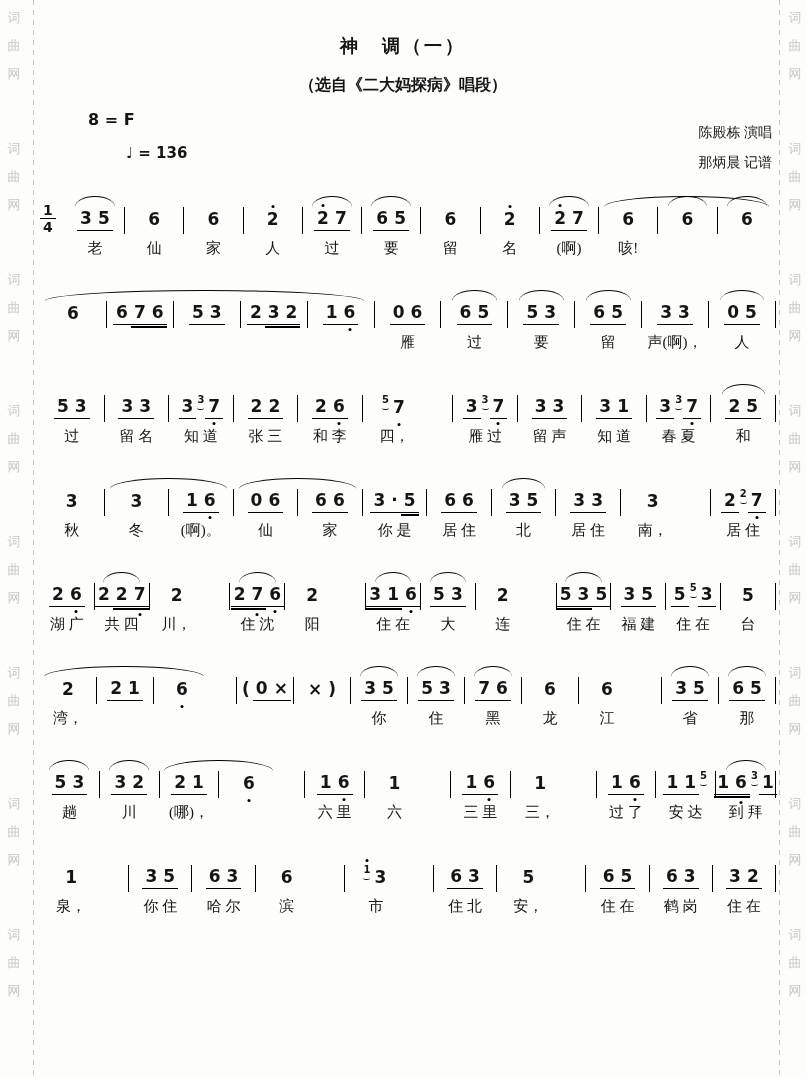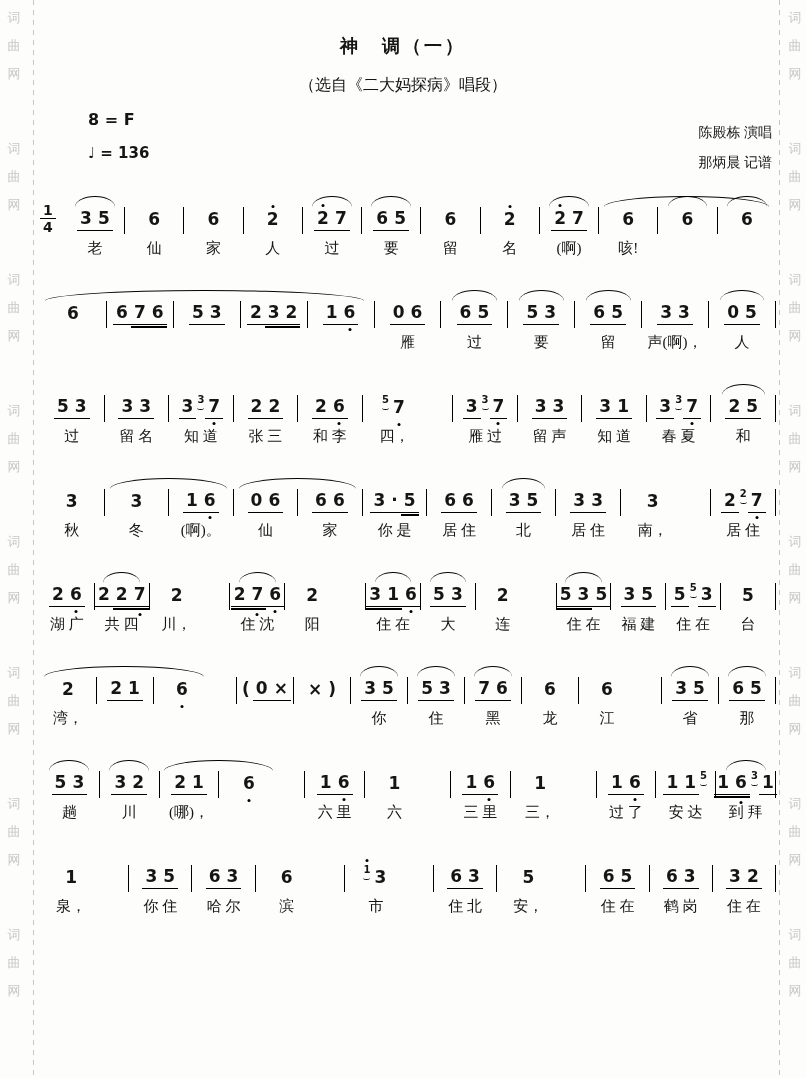--- a/index.html
+++ b/index.html
@@ -13,26 +13,26 @@
   .wm-group{margin-bottom:47px;}
   
   .edge{position:absolute;top:0;bottom:0;width:1px;
         background-image:repeating-linear-gradient(to bottom,#c6c6c6 0 5px,transparent 5px 10px);}
   .edge-left{left:33px;}
   .edge-right{right:26px;}
   
   .header{padding-top:34px;}
   .title{text-align:center;font-size:18px;font-weight:bold;letter-spacing:3px;
          font-family:Liberation Serif, serif;}
-  .subtitle{text-align:center;font-size:16px;font-weight:normal;margin-top:17px;
+  .subtitle{text-align:center;font-size:16px;font-weight:bold;margin-top:17px;
             font-family:"Liberation Serif",serif;}
   .meta{display:flex;justify-content:space-between;align-items:flex-start;
         margin:14px 34px 0 88px;}
   .keysig{font-weight:bold;font-size:16px;font-family:"DejaVu Sans",sans-serif;}
-  .tempo{font-weight:bold;font-size:15px;margin-top:15px;font-family:"DejaVu Sans",sans-serif;}
+  .tempo{font-weight:bold;font-size:15px;margin-top:15px;font-family:"DejaVu Sans",sans-serif;margin-left:38px;}
   .credits{text-align:right;font-size:14px;line-height:2.15;margin-top:8px;
            font-family:"Liberation Serif",serif;}
   
   .score{margin:16px 30px 0 40px;}
   .line{display:flex;align-items:flex-start;margin-bottom:28px;}
   .measure{flex:1 1 0;display:flex;flex-direction:column;align-items:center;min-width:0;}
   .gap{margin-right:26px;}
   .notes{position:relative;display:flex;justify-content:center;align-items:flex-end;
          padding-top:15px;height:37px;width:100%;box-sizing:border-box;}
   .n{position:relative;font-weight:bold;font-size:17px;line-height:19px;

